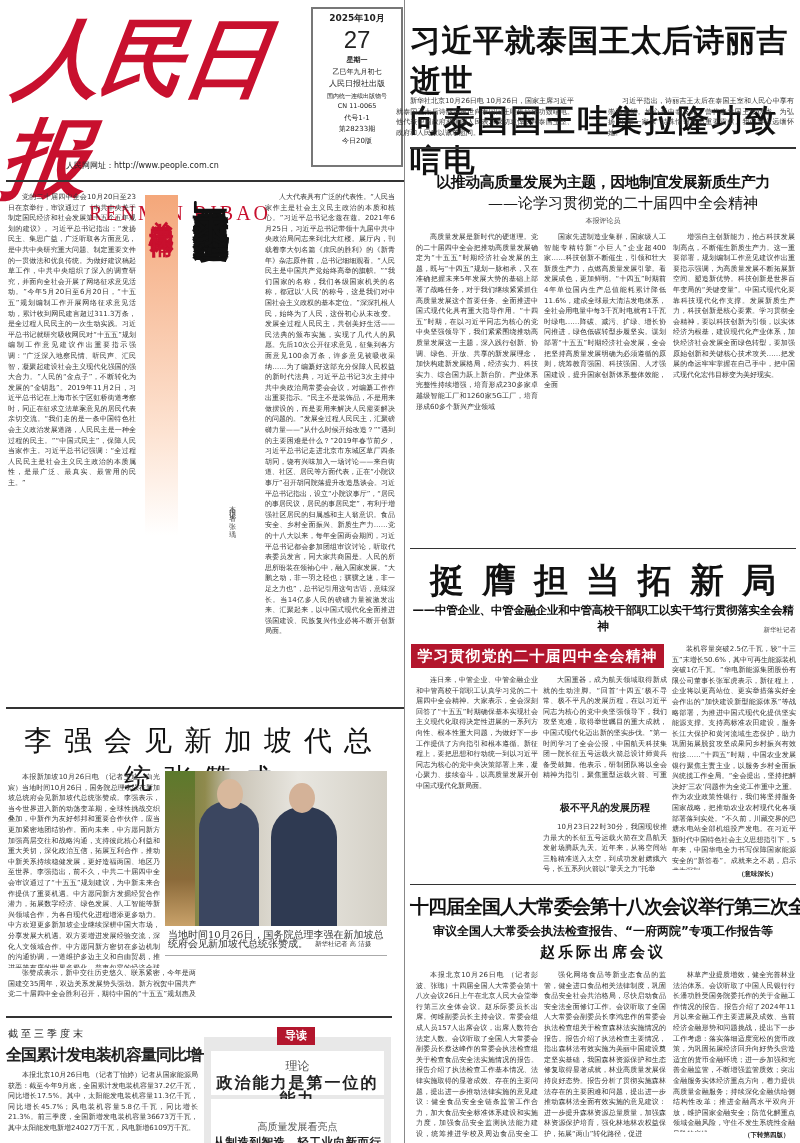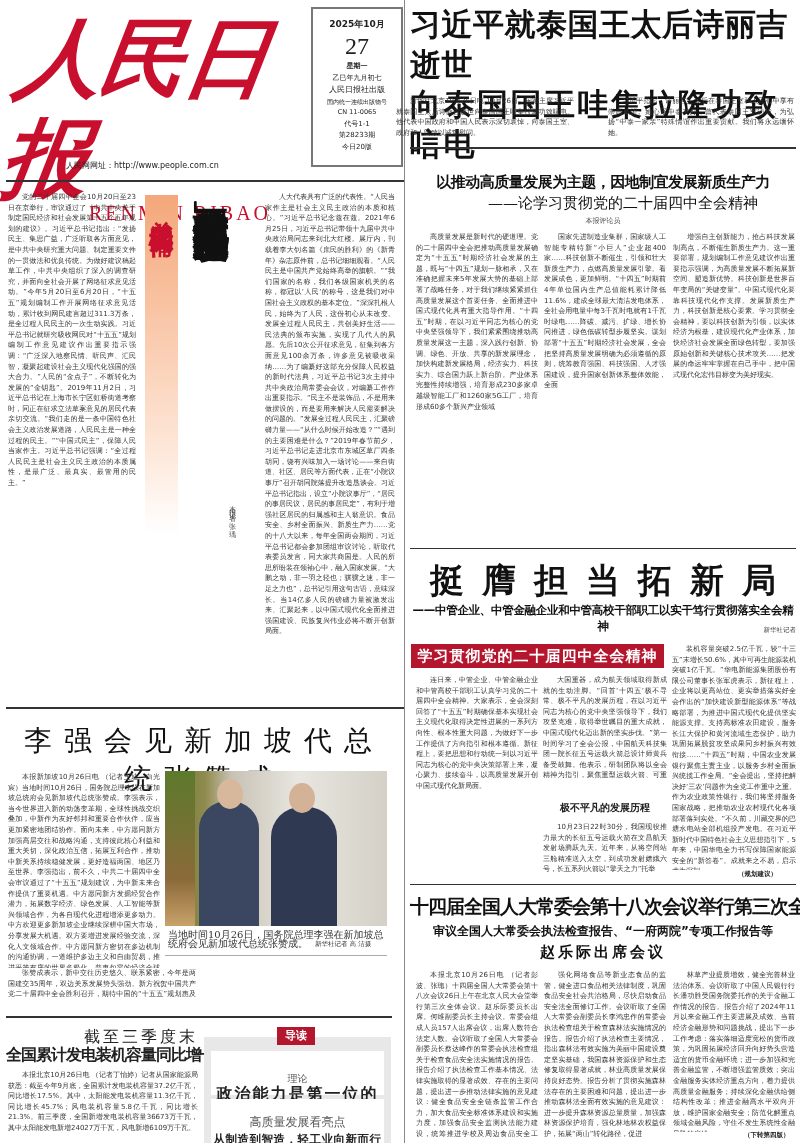--- a/index.html
+++ b/index.html
@@ -3,25 +3,25 @@
 <meta charset="utf-8">
 <style>
 *{box-sizing:border-box;margin:0;padding:0}
 body{width:800px;height:1143px;background:#fff;font-family:"DejaVu Serif","Liberation Serif",serif;color:#222;overflow:hidden;position:relative}
 .abs{position:absolute}
 .body-text{font-size:7px;line-height:10.6px;color:#333;text-align:justify;text-indent:14px;overflow:hidden;font-family:"DejaVu Sans","Liberation Sans",sans-serif}
 .rule{position:absolute;background:#333}
 .logo{left:10px;top:8px;width:290px;height:120px}
 .logo-cn{font-family:"DejaVu Serif",serif;font-size:86px;color:#c8102e;font-weight:bold;font-style:italic;letter-spacing:-2px;line-height:100px;transform:skewX(-8deg);display:block}
 .logo-en{font-family:"Liberation Serif",serif;color:#c8102e;font-size:20px;letter-spacing:3px;text-align:center;margin-top:-6px;display:block;padding-left:50px}
-.datebox{left:311px;top:7px;width:92px;height:160px;border:2px solid #777;text-align:center;font-size:7px;line-height:11.5px;padding-top:8px;font-family:"DejaVu Sans",sans-serif}
+.datebox{left:311px;top:7px;width:92px;height:160px;border:2px solid #777;text-align:center;font-size:7px;line-height:11.5px;padding-top:2px;font-family:"DejaVu Sans",sans-serif}
 .datebox .ym{font-size:9px;font-weight:bold;line-height:14px}
-.datebox .day{font-size:24px;line-height:30px;font-family:Liberation Serif, serif}
+.datebox .day{font-size:24px;line-height:30px;font-family:Liberation Sans, sans-serif}
 .website{left:66px;top:160px;font-size:8px;font-family:"DejaVu Sans",sans-serif}
-.headline1{left:410px;top:4px;width:385px;font-family:"DejaVu Sans",sans-serif;font-weight:bold;font-size:31px;line-height:40px;letter-spacing:0.5px;color:#111}
+.headline1{left:410px;top:20px;width:385px;font-family:"DejaVu Sans",sans-serif;font-weight:bold;font-size:31px;line-height:40px;letter-spacing:0.5px;color:#111}
 .vert-red{left:145px;top:195px;width:33px;height:340px;background:linear-gradient(#f4a77a,#fde3d2 70%,#fff);}
 .vert-red span{display:block;writing-mode:vertical-rl;color:#c8102e;font-weight:bold;font-size:24px;font-family:"DejaVu Sans",sans-serif;letter-spacing:2px;margin:6px auto 0}
 .vert-big{left:190px;top:200px;width:42px;writing-mode:vertical-rl;font-size:36px;font-weight:900;font-family:"DejaVu Sans",sans-serif;line-height:42px;color:#111;letter-spacing:-1px}
 .byline-vert{left:227px;top:500px;writing-mode:vertical-rl;font-size:7px;color:#444;letter-spacing:3px}
 .section-title{font-family:"DejaVu Sans",sans-serif;font-weight:bold;color:#111;text-align:center}
 .redbar{left:411px;top:644px;width:253px;height:24px;background:#b3162d;color:#fff;font-size:15px;font-weight:bold;font-family:"DejaVu Sans",sans-serif;text-align:center;line-height:24px;letter-spacing:1px}
 .photo{left:165px;top:771px;width:222px;height:155px;background:linear-gradient(90deg,#6b7b3a 0%,#8f8a4d 18%,#c8c2b4 30%,#e8e6e0 60%,#d4d0c6 100%);overflow:hidden}
 .guide{left:204px;top:1037px;width:187px;height:106px;background:#e8e8e8}
 .guide-card{position:absolute;left:7px;width:173px;background:#fff;text-align:center;font-family:"DejaVu Sans",sans-serif}
 </style>
@@ -77,52 +77,52 @@
 
 <div class="abs section-title" style="left:410px;top:558px;width:386px;font-size:34px;line-height:44px;letter-spacing:18px;padding-left:18px">挺膺担当拓新局</div>
 <div class="abs section-title" style="left:410px;top:602px;width:386px;font-size:11.5px;line-height:16px;letter-spacing:-0.3px">——中管企业、中管金融企业和中管高校干部职工以实干笃行贯彻落实全会精神</div>
 <div class="abs" style="left:410px;top:626px;width:386px;text-align:right;font-size:6.5px;color:#444">新华社记者</div>
 <div class="abs redbar">学习贯彻党的二十届四中全会精神</div>
 <div class="abs body-text" style="left:416px;top:675px;width:122px;height:170px">连日来，中管企业、中管金融企业和中管高校干部职工认真学习党的二十届四中全会精神。大家表示，全会深刻回答了“十五五”时期确保基本实现社会主义现代化取得决定性进展的一系列方向性、根本性重大问题，为做好下一步工作提供了方向指引和根本遵循。新征程上，要把思想和行动统一到以习近平同志为核心的党中央决策部署上来，凝心聚力、接续奋斗，以高质量发展开创中国式现代化新局面。</div>
 <div class="abs body-text" style="left:543px;top:675px;width:124px;height:105px">大国重器，成为航天领域取得新成就的生动注脚。“回首‘十四五’极不寻常、极不平凡的发展历程，在以习近平同志为核心的党中央坚强领导下，我们攻坚克难，取得举世瞩目的重大成就，中国式现代化迈出新的坚实步伐。”第一时间学习了全会公报，中国航天科技集团一院长征五号运载火箭总设计师黄兵备受鼓舞。他表示，研制团队将以全会精神为指引，聚焦重型运载火箭、可重复使用运载火箭等任务，稳步前行，不断向着航天强国建设目标奋进。</div>
 <div class="abs" style="left:543px;top:801px;width:124px;text-align:center;font-size:10px;font-weight:bold;font-family:'DejaVu Sans',sans-serif">极不平凡的发展历程</div>
 <div class="abs body-text" style="left:543px;top:822px;width:124px;height:52px">10月23日22时30分，我国现役推力最大的长征五号运载火箭在文昌航天发射场腾跃九天。近年来，从将空间站三舱精准送入太空，到成功发射嫦娥六号，长五系列火箭以“擎天之力”托举</div>
 <div class="abs body-text" style="left:672px;top:644px;width:124px;height:226px">装机容量突破2.5亿千瓦，较“十三五”末增长50.6%，其中可再生能源装机突破1亿千瓦。”华电新能源集团股份有限公司董事长张军虎表示，新征程上，企业将以更高站位、更实举措落实好全会作出的“加快建设新型能源体系”等战略部署，为推进中国式现代化提供坚实能源支撑。支持高标准农田建设，服务长江大保护和黄河流域生态保护，助力巩固拓展脱贫攻坚成果同乡村振兴有效衔接……“十四五”时期，中国农业发展银行聚焦主责主业，以服务乡村全面振兴统揽工作全局。“全会提出，坚持把解决好‘三农’问题作为全党工作重中之重。作为农业政策性银行，我们将坚持服务国家战略，把推动农业农村现代化各项部署落到实处。”不久前，川藏交界的巴塘水电站全部机组投产发电。在习近平新时代中国特色社会主义思想指引下，5年来，中国华电全力书写保障国家能源安全的“新答卷”。成就来之不易，启示尤为深刻。</div>
-<div class="abs" style="left:738px;top:870px;font-size:6.5px;font-weight:bold">（规划建议）</div>
+<div class="abs" style="left:738px;top:870px;font-size:6.5px;font-weight:bold">（意味深长）</div>
 <div class="rule" style="left:410px;top:884px;width:386px;height:1px"></div>
 
 <div class="abs section-title" style="left:8px;top:722px;width:392px;font-size:28px;line-height:38px;letter-spacing:12px;font-weight:normal;font-family:'DejaVu Serif',serif">李强会见新加坡代总统张赞成</div>
 <div class="abs body-text" style="left:8px;top:772px;width:152px;height:196px">本报新加坡10月26日电 （记者王迪、白光宸）当地时间10月26日，国务院总理李强在新加坡总统府会见新加坡代总统张赞成。李强表示，当今世界进入新的动荡变革期，全球性挑战交织叠加，中新作为友好邻邦和重要合作伙伴，应当更加紧密地团结协作。面向未来，中方愿同新方加强高层交往和战略沟通，支持彼此核心利益和重大关切，深化政治互信，拓展互利合作，推动中新关系持续稳健发展，更好造福两国、地区乃至世界。李强指出，前不久，中共二十届四中全会审议通过了“十五五”规划建议，为中新未来合作提供了重要机遇。中方愿同新方发掘经贸合作潜力，拓展数字经济、绿色发展、人工智能等新兴领域合作，为各自现代化进程增添更多动力。中方欢迎更多新加坡企业继续深耕中国大市场，分享发展大机遇。双方要增进发展经验交流，深化人文领域合作。中方愿同新方密切在多边机制的沟通协调，一道维护多边主义和自由贸易，推进平等有序的世界多极化、普惠包容的经济全球化。中方也愿同新加坡等东盟国家一道，建设好中国—东盟自贸区3.0版，携手实现更大发展。</div>
 <div class="abs photo">
   <div style="position:absolute;left:34px;top:30px;width:60px;height:125px;background:#3b4660;border-radius:28px 28px 0 0"></div>
   <div style="position:absolute;left:52px;top:8px;width:26px;height:30px;background:#d8b89c;border-radius:50%"></div>
   <div style="position:absolute;left:106px;top:36px;width:66px;height:119px;background:#2f3a52;border-radius:30px 30px 0 0"></div>
   <div style="position:absolute;left:124px;top:12px;width:26px;height:30px;background:#d4b298;border-radius:50%"></div>
   <div style="position:absolute;left:0;top:0;width:30px;height:155px;background:linear-gradient(#5c7a2c,#8b6a3a 70%,#c9a26a)"></div>
 </div>
 <div class="abs" style="left:168px;top:930px;width:224px;font-size:10px;line-height:9px;color:#333">当地时间10月26日，国务院总理李强在新加坡总统府会见新加坡代总统张赞成。</div>
 <div class="abs" style="left:315px;top:940px;font-size:6.5px;color:#333">新华社记者 高 洁摄</div>
 <div class="rule" style="left:165px;top:955px;width:222px;height:0.5px;background:#aaa"></div>
 <div class="abs body-text" style="left:8px;top:968px;width:188px;height:32px">张赞成表示，新中交往历史悠久、联系紧密，今年是两国建交35周年，双边关系发展势头强劲。新方祝贺中国共产党二十届四中全会胜利召开，期待中国的“十五五”规划惠及地区乃至世界，愿同中方加强发展战略对接，密切经贸、人文等各领域交流合作，深化东盟中国全面战略伙伴关系，推动世贸组织改革，建设开放型世界经济。</div>
 <div class="abs body-text" style="left:202px;top:968px;width:190px;height:32px;text-indent:0"></div>
 <div class="rule" style="left:6px;top:1016px;width:386px;height:1.5px"></div>
 
-<div class="abs" style="left:8px;top:1027px;width:190px;text-align:right;font-size:16px;letter-spacing:3px;font-family:'DejaVu Serif',serif">截至三季度末</div>
+<div class="abs" style="left:8px;top:1027px;width:190px;text-align:left;font-size:10px;letter-spacing:3px;font-family:'DejaVu Serif',serif">截至三季度末</div>
 <div class="abs" style="left:6px;top:1044px;width:196px;font-size:16px;line-height:22px;font-family:'DejaVu Sans',sans-serif;font-weight:bold;letter-spacing:-1px;white-space:nowrap">全国累计发电装机容量同比增长17.5%</div>
 <div class="abs body-text" style="left:8px;top:1070px;width:190px;height:70px">本报北京10月26日电 （记者丁怡婷）记者从国家能源局获悉：截至今年9月底，全国累计发电装机容量37.2亿千瓦，同比增长17.5%。其中，太阳能发电装机容量11.3亿千瓦，同比增长45.7%；风电装机容量5.8亿千瓦，同比增长21.3%。前三季度，全国新增发电装机容量36673万千瓦，其中太阳能发电新增24027万千瓦，风电新增6109万千瓦。</div>
 
 <div class="abs guide">
   <div style="position:absolute;left:73px;top:-10px;width:38px;height:18px;background:#b3162d;color:#fff;font-size:11px;font-weight:bold;text-align:center;line-height:18px;font-family:'DejaVu Sans',sans-serif">导读</div>
   <div class="guide-card" style="top:14px;height:44px">
-    <div style="font-size:10px;color:#555;margin-top:21px;font-family:Liberation Sans, sans-serif">理论</div>
+    <div style="font-size:12px;color:#555;margin-top:7px;font-family:Liberation Sans, sans-serif">理论</div>
     <div style="font-size:16px;font-weight:bold;letter-spacing:2px;line-height:16px">政治能力是第一位的能力</div>
     <div style="font-size:6.5px;color:#555"><span style="color:#2a5caa">◀ </span><span>第九版</span><span style="color:#2a5caa"> ▶</span></div>
   </div>
   <div class="guide-card" style="top:62px;height:44px">
-    <div style="font-size:12px;color:#555;margin-top:15px;font-family:'DejaVu Serif',serif">高质量发展看亮点</div>
+    <div style="font-size:10px;color:#555;margin-top:21px;font-family:'DejaVu Serif',serif">高质量发展看亮点</div>
     <div style="font-size:11.5px;font-weight:bold;letter-spacing:0.5px;line-height:16px;white-space:nowrap">从制造到智造，轻工业向新而行</div>
     <div style="font-size:6.5px;color:#555"><span style="color:#2a5caa">◀ </span><span>第六版</span><span style="color:#2a5caa"> ▶</span></div>
   </div>
 </div>
 
 <div class="abs section-title" style="left:410px;top:892px;width:386px;font-size:19px;line-height:28px;letter-spacing:-1px;font-family:'DejaVu Serif',serif;white-space:nowrap">十四届全国人大常委会第十八次会议举行第三次全体会议</div>
 <div class="abs section-title" style="left:410px;top:922px;width:386px;font-size:12px;line-height:18px;white-space:nowrap">审议全国人大常委会执法检查报告、“一府两院”专项工作报告等</div>
 <div class="abs section-title" style="left:410px;top:941px;width:386px;font-size:15px;line-height:22px;letter-spacing:3px">赵乐际出席会议</div>
 <div class="abs body-text" style="left:416px;top:970px;width:122px;height:170px">本报北京10月26日电 （记者彭波、张璁）十四届全国人大常委会第十八次会议26日上午在北京人民大会堂举行第三次全体会议。赵乐际委员长出席。何维副委员长主持会议。常委会组成人员157人出席会议，出席人数符合法定人数。会议听取了全国人大常委会副委员长蔡达峰作的常委会执法检查组关于检查食品安全法实施情况的报告。报告介绍了执法检查工作基本情况、法律实施取得的显著成效、存在的主要问题，提出进一步推动法律实施的意见建议：健全食品安全全链条监管工作合力，加大食品安全标准体系建设和实施力度，加强食品安全监测执法能力建设，统筹推进学校及周边食品安全工作，</div>
 <div class="abs body-text" style="left:544px;top:970px;width:122px;height:170px">强化网络食品等新业态食品的监管，健全进口食品相关法律制度，巩固食品安全社会共治格局，尽快启动食品安全法全面修订工作。会议听取了全国人大常委会副委员长李鸿忠作的常委会执法检查组关于检查森林法实施情况的报告。报告介绍了执法检查主要情况，指出森林法有效实施为美丽中国建设奠定坚实基础，我国森林资源保护和生态修复取得显著成就，林业高质量发展保持良好态势。报告分析了贯彻实施森林法存在的主要困难和问题，提出进一步推动森林法全面有效实施的意见建议：进一步提升森林资源总量质量，加强森林资源保护培育，强化林地林农权益保护，拓展“两山”转化路径，促进</div>

